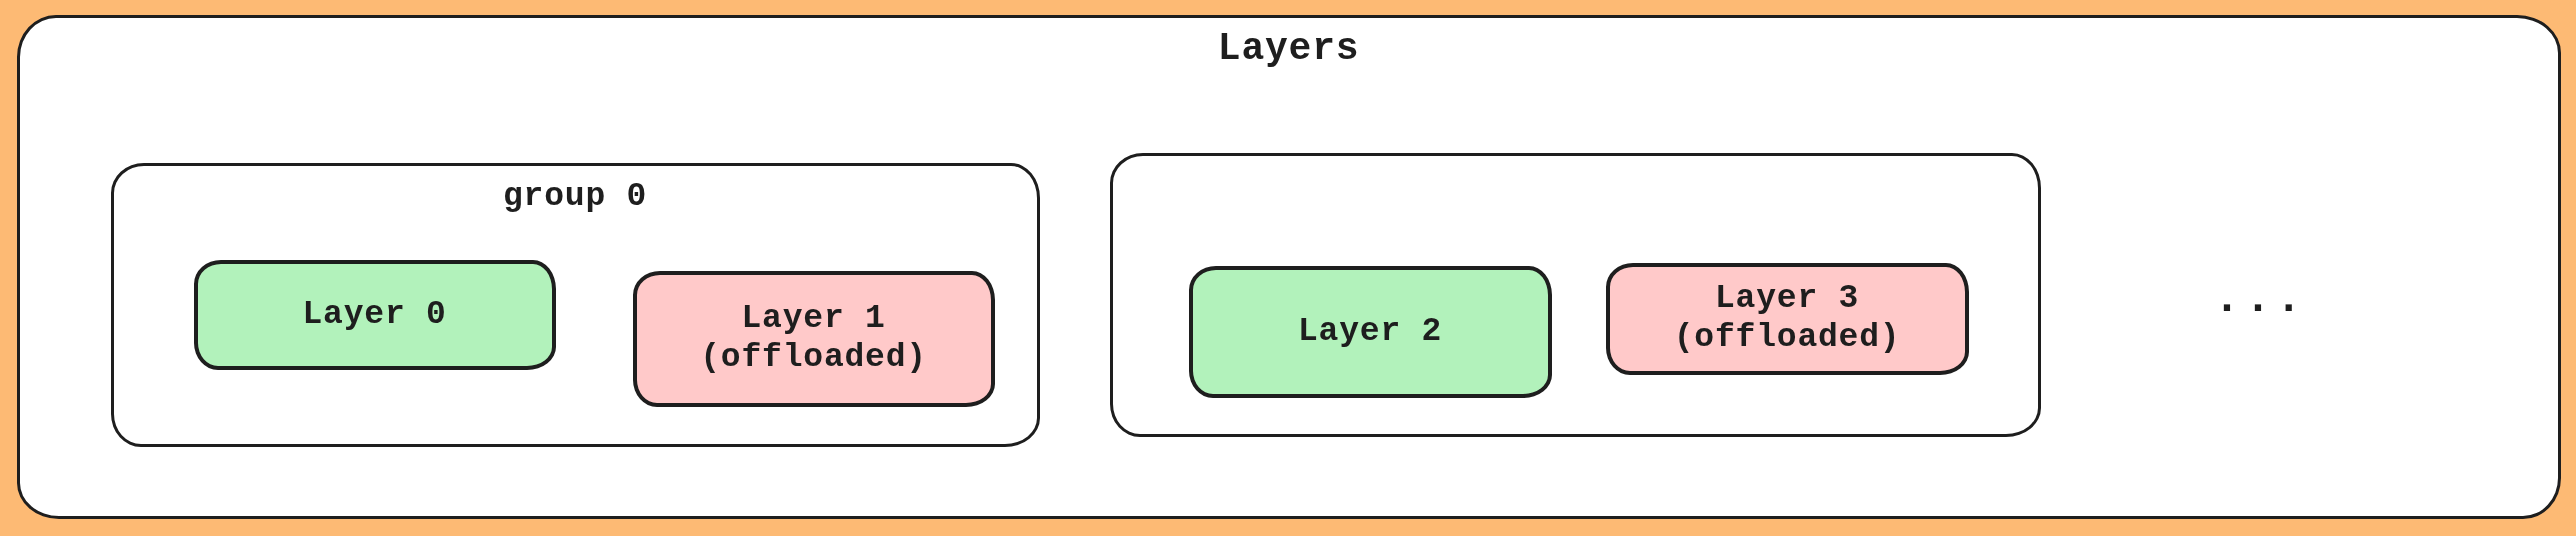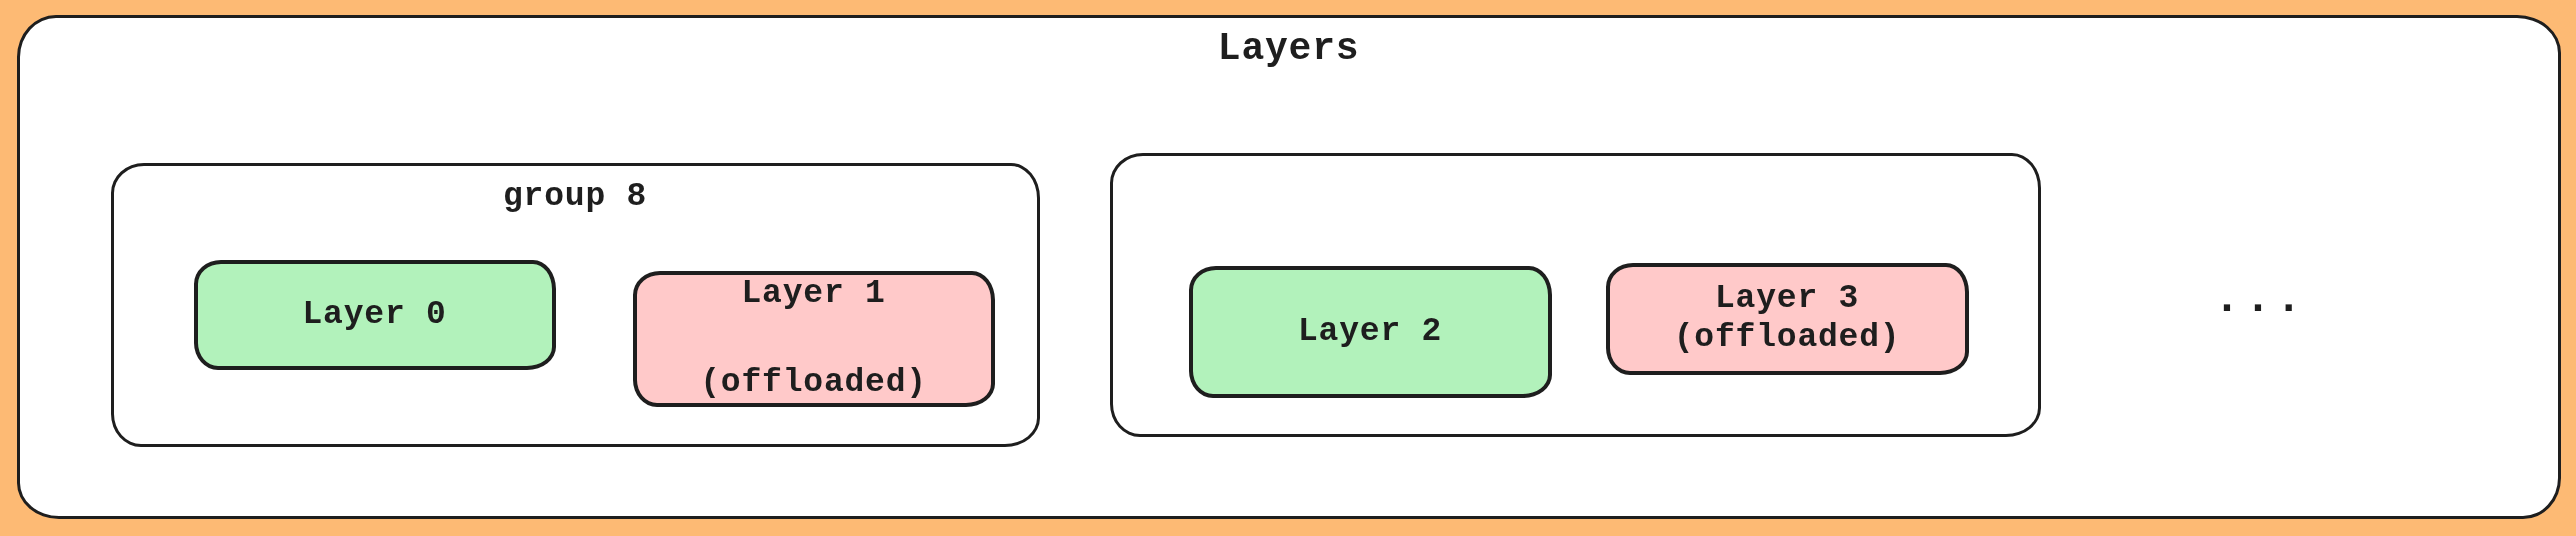--- a/index.html
+++ b/index.html
@@ -59,21 +59,21 @@
     justify-content: center;
     text-align: center;
     font-size: 33px;
     font-weight: 700;
     line-height: 1.18;
     letter-spacing: 0.8px;
   }
   .layer.active { background: var(--active-fill, #b2f2bb); }
   .layer.offloaded { background: var(--offloaded-fill, #ffc9c9); }
   .layer-pos-0a { left: 80px; top: 94px; width: 362px; height: 110px; }
-  .layer-pos-0b { left: 519px; top: 105px; width: 362px; height: 136px; justify-content: space-between; }
+  .layer-pos-0b { left: 519px; top: 105px; width: 362px; height: 136px; }
   .layer-pos-1a { left: 76px; top: 110px; width: 363px; height: 132px; align-items: center; }
   .layer-pos-1b { left: 493px; top: 107px; width: 363px; height: 112px; }
   .layer-label, .layer-sublabel { display: block; }
   
   .ellipsis {
     position: absolute;
     left: 2165px; top: 256px;
     width: 151px;
     text-align: center;
     font-size: 44px;
@@ -84,21 +84,21 @@
 </head>
 <body>
 
 <div class="stage">
 
   <div class="box outer-box">
 
     <div class="title">Layers</div>
 
     <div class="group group-0">
-      <div class="group-label">group 8</div>
+      <div class="group-label">group 0</div>
 
       <div class="layer active layer-pos-0a">
         <span class="layer-label">Layer 0</span>
       </div>
 
       <div class="layer offloaded layer-pos-0b">
         <span class="layer-label">Layer 1</span>
         <span class="layer-sublabel">(offloaded)</span>
       </div>
     </div>

